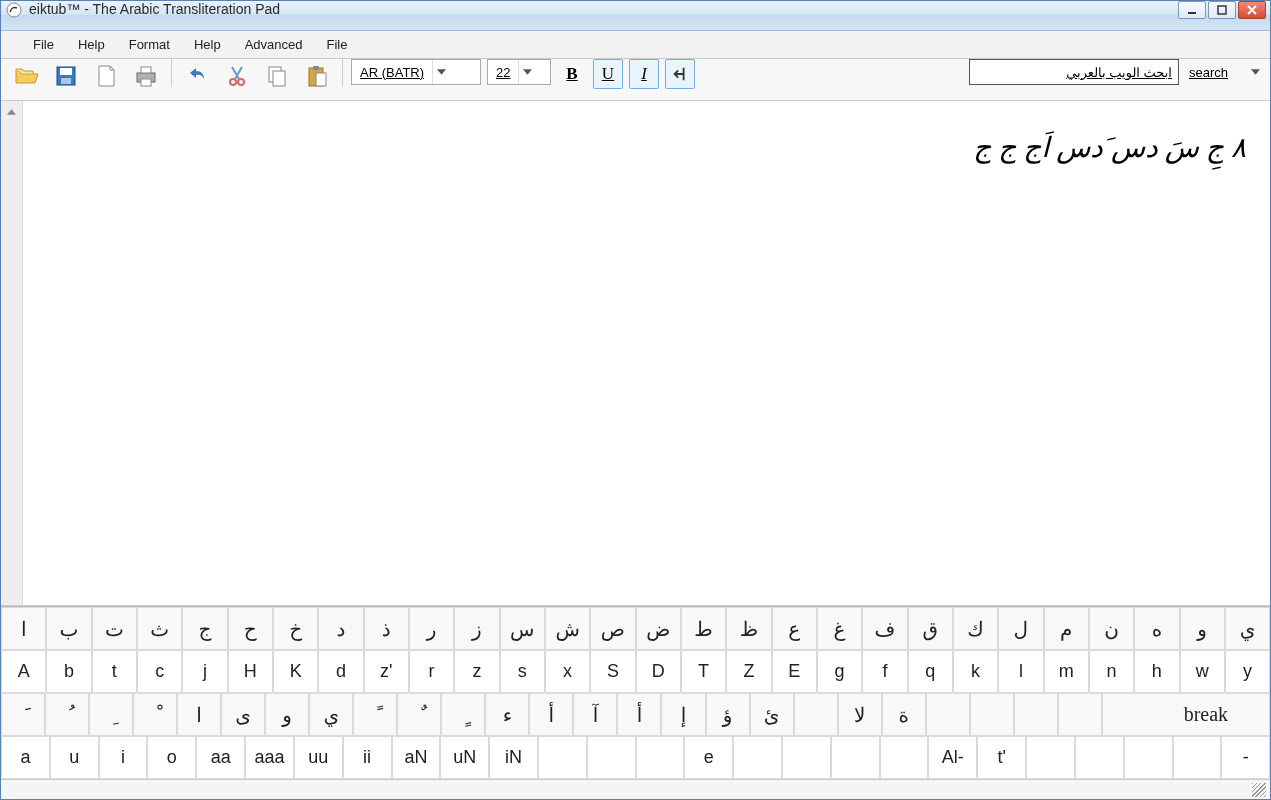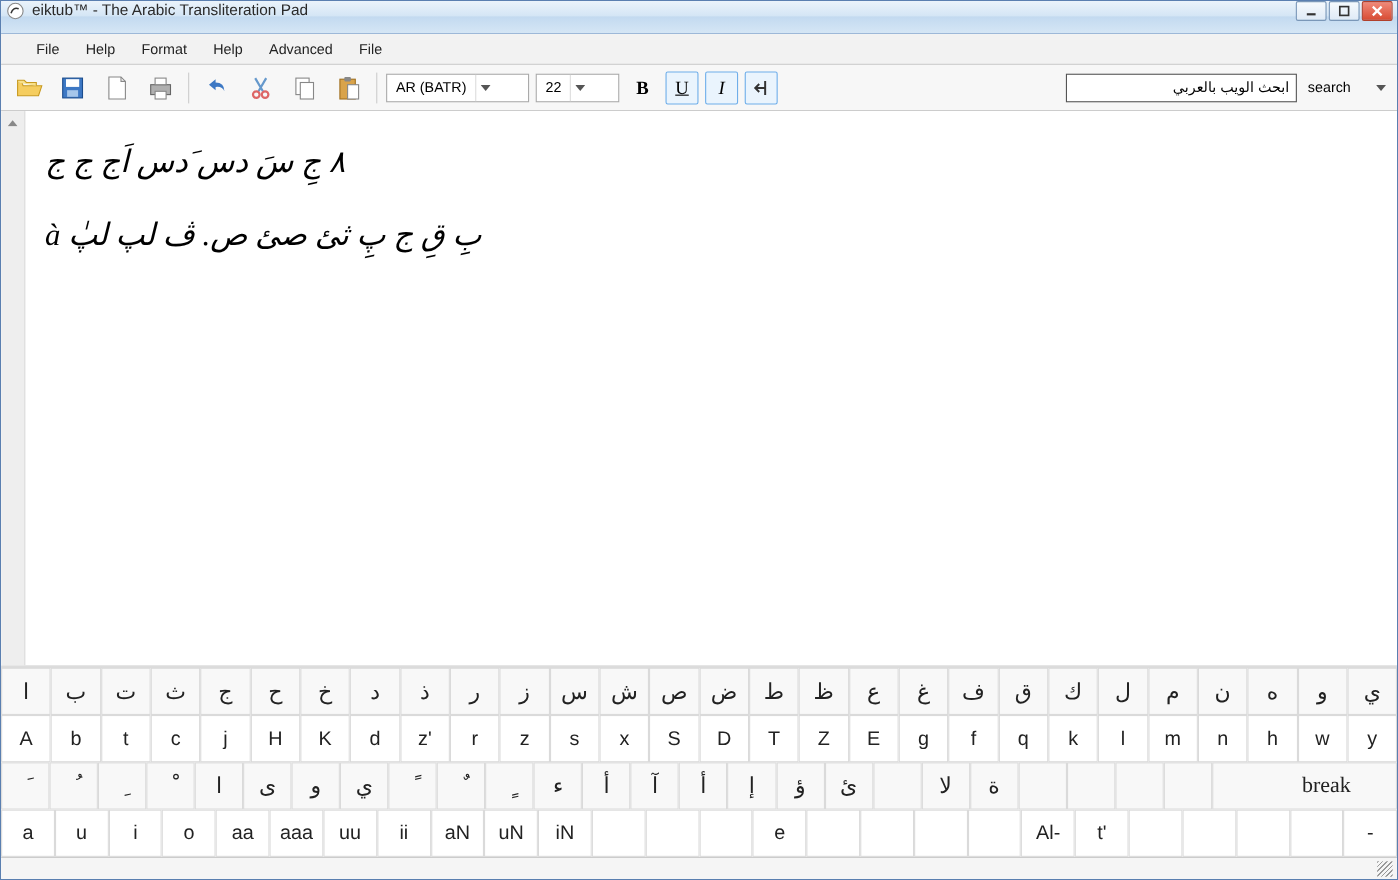--- a/index.html
+++ b/index.html
@@ -66,23 +66,24 @@
   color: #222;
   cursor: pointer;
 }
 
 
 .toolbar {
   height: 42px;
   background: #f7f7f7;
   border-bottom: 1px solid #ccc;
   display: flex;
-  align-items: center;
+  align-items: flex-start;
   padding: 0 8px;
   gap: 6px;
+  text-decoration: underline;
 }
 .tool-btn {
   width: 34px; height: 34px;
   display: flex; align-items: center; justify-content: center;
   cursor: pointer;
   border-radius: 3px;
 }
 .tool-btn svg { width: 26px; height: 26px; }
 .tool-sep { width: 1px; height: 28px; background: #ccc; margin: 0 2px; }
 
@@ -161,21 +162,21 @@
   display: flex; flex-direction: column;
   align-items: center;
 }
 .scroll-up {
   width: 18px; height: 18px;
   margin-top: 2px;
   display: flex; align-items: center; justify-content: center;
 }
 .editor-content {
   direction: rtl;
-  text-align: left;
+  text-align: right;
   padding: 18px 24px 18px 40px;
   font-family: "Traditional Arabic", serif;
   font-size: 28px;
   line-height: 2.1;
   font-style: italic;
   color: #000;
 }
 .editor-content p { margin-bottom: 8px; }
 
 
@@ -308,21 +309,21 @@
   <div class="tool-sep"></div>
 
   <div class="combo" style="width:130px">
     <span class="combo-text">AR (BATR)</span>
     <span class="combo-arrow">
         <svg viewBox="0 0 10 6">
           <path d="M0 0 L5 6 L10 0 Z"></path>
         </svg>
       </span>
   </div>
-  <div class="combo" style="width:76px">
+  <div class="combo" style="width:64px">
     <span class="combo-text">22</span>
     <span class="combo-arrow">
         <svg viewBox="0 0 10 6">
           <path d="M0 0 L5 6 L10 0 Z"></path>
         </svg>
       </span>
   </div>
 
   <div class="format-btn bold">B</div>
   <div class="format-btn underline active">U</div>
@@ -348,21 +349,20 @@
 <div class="editor-wrap">
   <div class="editor-scroll">
     <div class="scroll-up">
       <svg viewBox="0 0 10 6" width="9" height="6">
           <path d="M0 6 L5 0 L10 6 Z" fill="#888"></path>
         </svg>
     </div>
   </div>
   <div class="editor-content">
     <p>٨ جِ سَ دس َدس اَج ج ج</p>
-    <p>بِ قِ ج پِ ثئ صئ ص. ڤ لپ لپٰ à</p>
   </div>
 </div>
 
 <div class="keyboard">
   <div class="kb-row header" id="kb-row1">
       <div class="kb-key arabic">ا</div>
       <div class="kb-key arabic">ب</div>
       <div class="kb-key arabic">ت</div>
       <div class="kb-key arabic">ث</div>
       <div class="kb-key arabic">ج</div>

